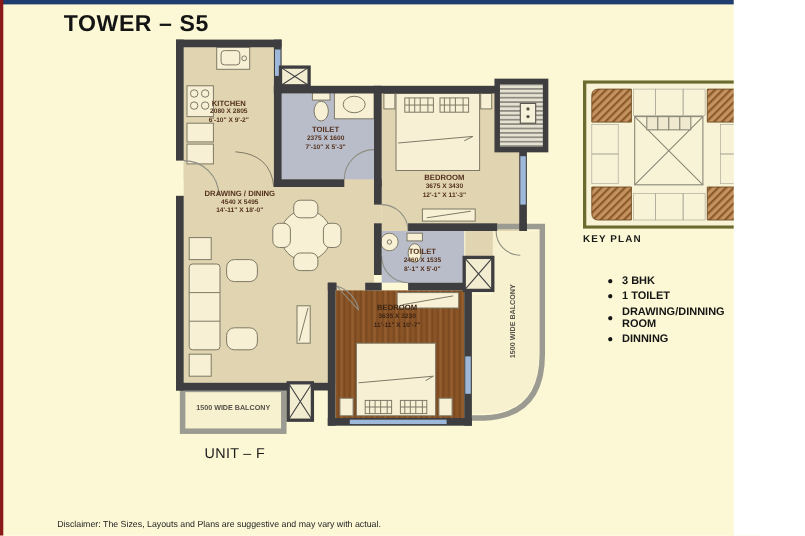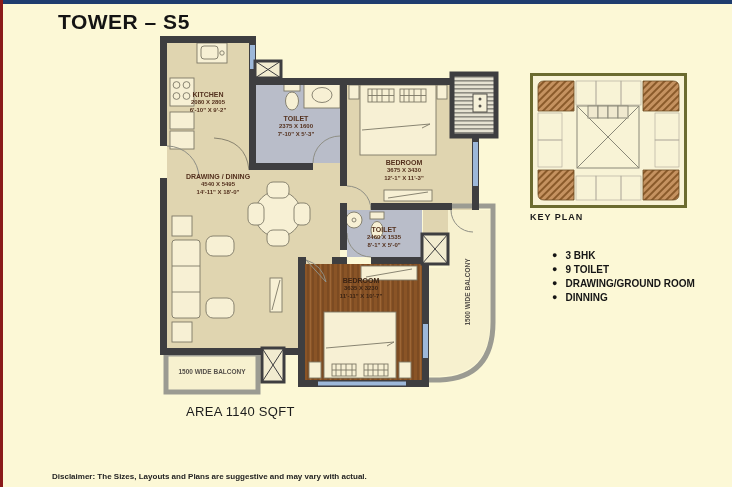--- a/index.html
+++ b/index.html
@@ -1,16 +1,16 @@
 <!DOCTYPE html>
 <html><head>
 <meta charset="utf-8">
 <style>
   html,body{margin:0;padding:0;}
-  .screen{position:relative;width:732px;height:487px;background:#fcf8d6;overflow:hidden;
+  .screen{position:relative;width:667px;height:487px;background:#fcf8d6;overflow:hidden;
           font-family:"Liberation Sans",sans-serif;}
   .edge-top{position:absolute;left:0;top:0;width:732px;height:4px;background:#1e3c6e;}
   .edge-left{position:absolute;left:0;top:0;width:3px;height:487px;background:#8a1a1a;}
   .title{position:absolute;left:58px;top:10px;margin:0;font-size:21px;font-weight:bold;
          color:#141414;letter-spacing:.5px;}
   .plan{position:absolute;left:156px;top:32px;width:348px;height:372px;}
   .plan svg{position:absolute;left:0;top:0;}
   .rlabel{position:absolute;transform:translateX(-50%);text-align:center;color:#54311e;
           font-weight:bold;line-height:1.3;white-space:nowrap;}
   .rname{font-size:7px;}
@@ -23,21 +23,21 @@
   .keyplan-label{position:absolute;left:530px;top:212px;width:157px;text-align:left;
                  font-size:9px;font-weight:bold;color:#1a1a1a;letter-spacing:1px;}
   .features{position:absolute;left:552px;top:250px;margin:0;padding:0;list-style:none;}
   .features li{display:flex;align-items:center;gap:8px;margin-bottom:3px;
                font-size:10px;font-weight:bold;color:#151515;}
   .features .bullet{font-size:9px;line-height:1;}
   .unit-info{position:absolute;left:186px;top:403px;font-size:13px;color:#1c1c1c;
              line-height:17px;letter-spacing:.3px;}
   .unit-info .floors{word-spacing:4px;}
   .unit-info sup{font-size:9px;}
-  .disclaimer{position:absolute;left:52px;top:472px;font-size:8px;color:#232323;font-weight:bold;}
+  .disclaimer{position:absolute;left:52px;top:472px;font-size:8px;color:#232323;}
 </style>
 </head>
 <body>
 
 <div class="screen">
   <div class="edge-top"></div>
   <div class="edge-left"></div>
   <h1 class="title">TOWER – S5</h1>
 
   <div class="plan">
@@ -300,30 +300,30 @@
   </div>
   <div class="keyplan-label">KEY PLAN</div>
 
   <ul class="features">
     <li>
       <span class="bullet">●</span>
       <span>3 BHK</span>
       </li>
     <li>
       <span class="bullet">●</span>
-      <span>9 TOILET</span>
+      <span>1 TOILET</span>
       </li>
     <li>
       <span class="bullet">●</span>
-      <span>DRAWING/GROUND ROOM</span>
+      <span>DRAWING/DINNING ROOM</span>
       </li>
     <li>
       <span class="bullet">●</span>
       <span>DINNING</span>
       </li>
   </ul>
 
   <div class="unit-info">
-    <div>AREA 1140 SQFT</div>
+    <div>UNIT – F</div>
   </div>
 
   <div class="disclaimer">Disclaimer:  The Sizes, Layouts and Plans are suggestive and may vary with actual.</div>
 </div>
 
 </body></html>

